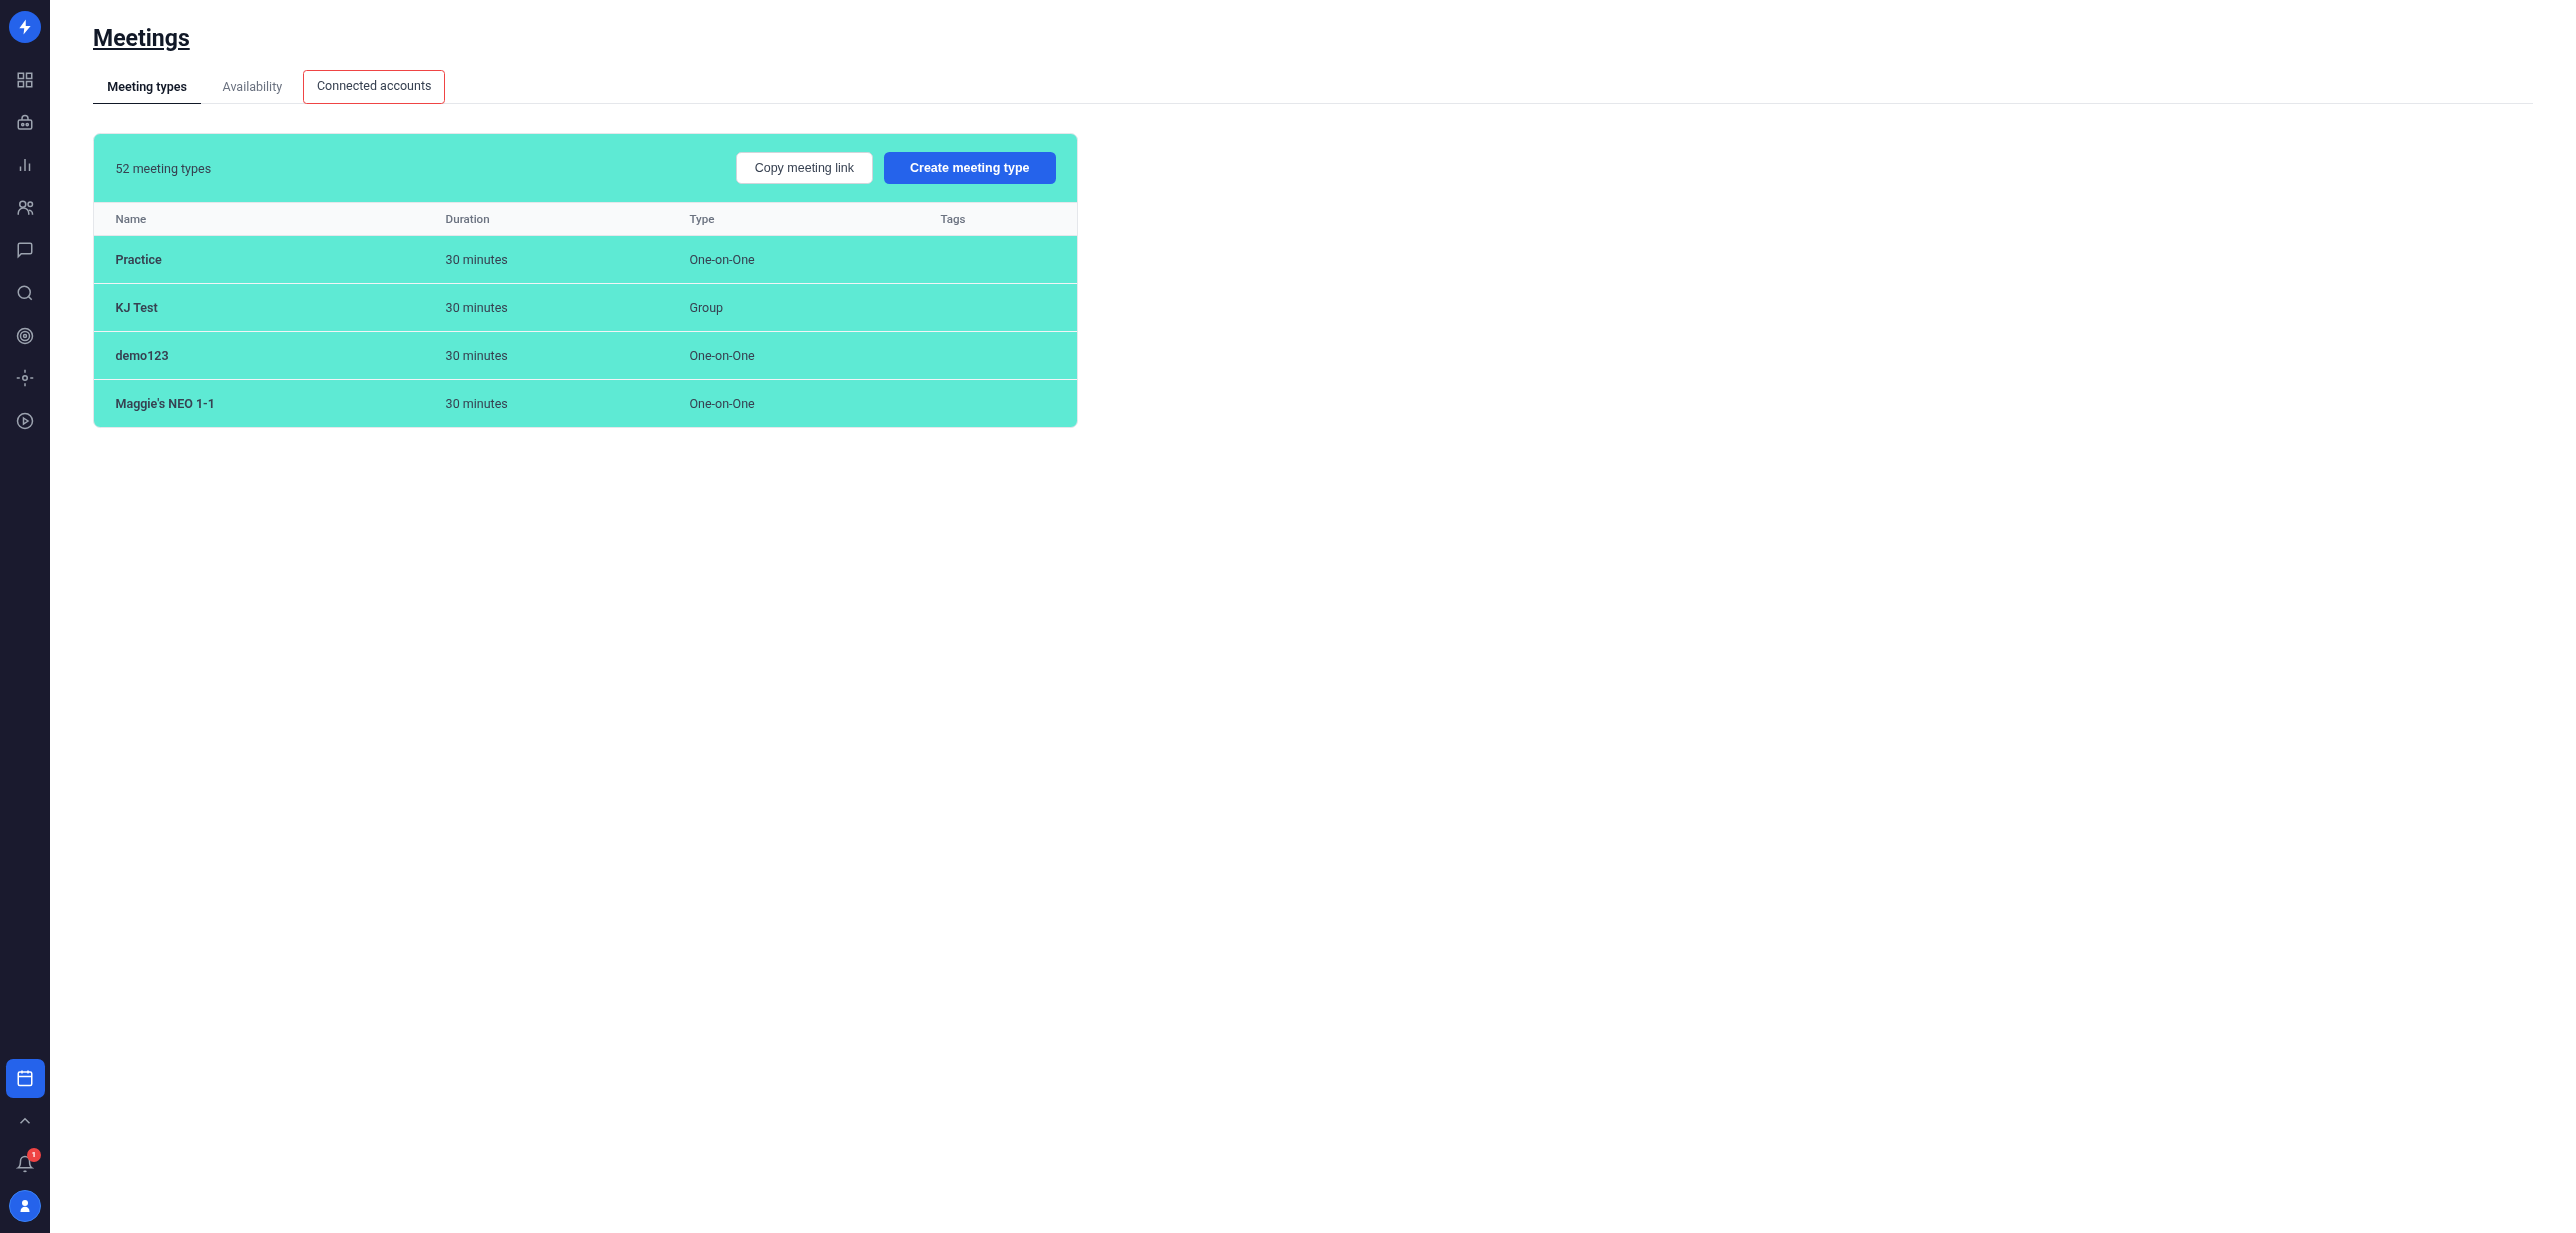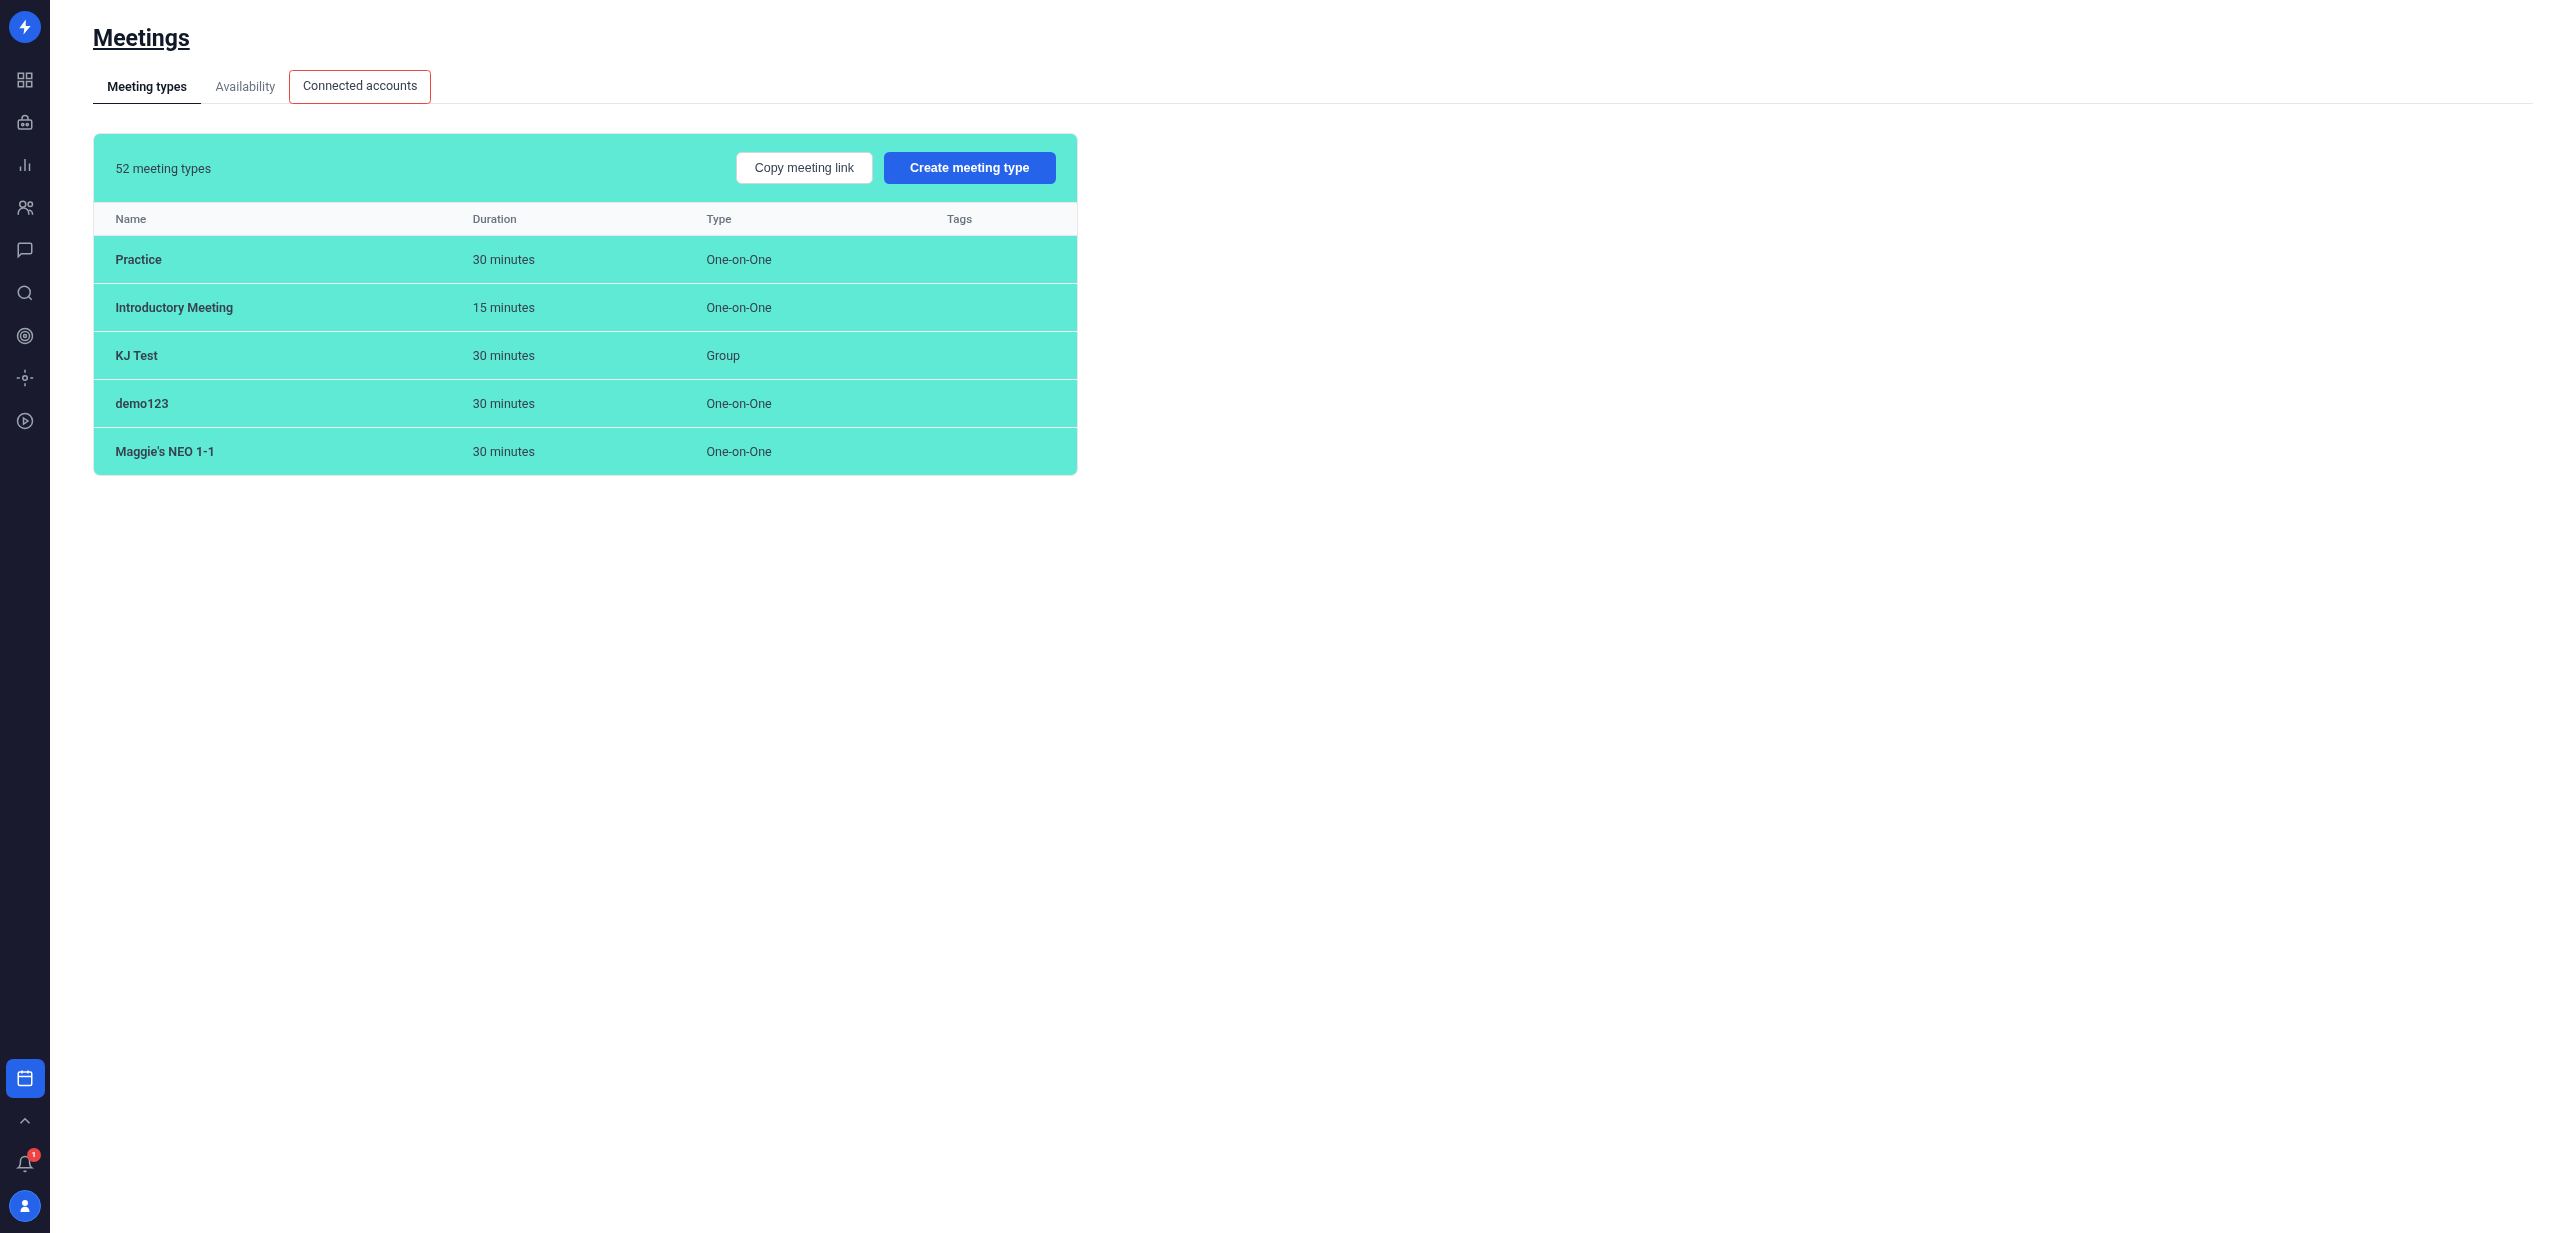--- a/index.html
+++ b/index.html
@@ -71,21 +71,21 @@
     .page-title {
       font-size: 23px;
       font-weight: 700;
       color: #111827;
       margin-bottom: 18px;
       text-decoration: underline;
     }
 
     .tabs {
       display: flex;
-      gap: 0;
+      gap: 7px;
       border-bottom: 0.9px solid #e5e7eb;
     }
     .tab {
       padding: 9px 14.3px;
       font-size: 12.5px;
       color: #6b7280;
       cursor: pointer;
       border-bottom: 1.8px solid transparent;
       margin-bottom: -0.9px;
       white-space: nowrap;
@@ -323,26 +323,20 @@
             <th>Name</th>
             <th>Duration</th>
             <th>Type</th>
             <th>Tags</th>
           </tr>
         </thead>
         <tbody id="table-body">
             <tr>
               <td class="name-cell">Practice</td>
               <td>30 minutes</td>
-              <td>One-on-One</td>
-              <td></td>
-            </tr>
-            <tr>
-              <td class="name-cell">Introductory Meeting</td>
-              <td>15 minutes</td>
               <td>One-on-One</td>
               <td></td>
             </tr>
             <tr>
               <td class="name-cell">KJ Test</td>
               <td>30 minutes</td>
               <td>Group</td>
               <td></td>
             </tr>
             <tr>

